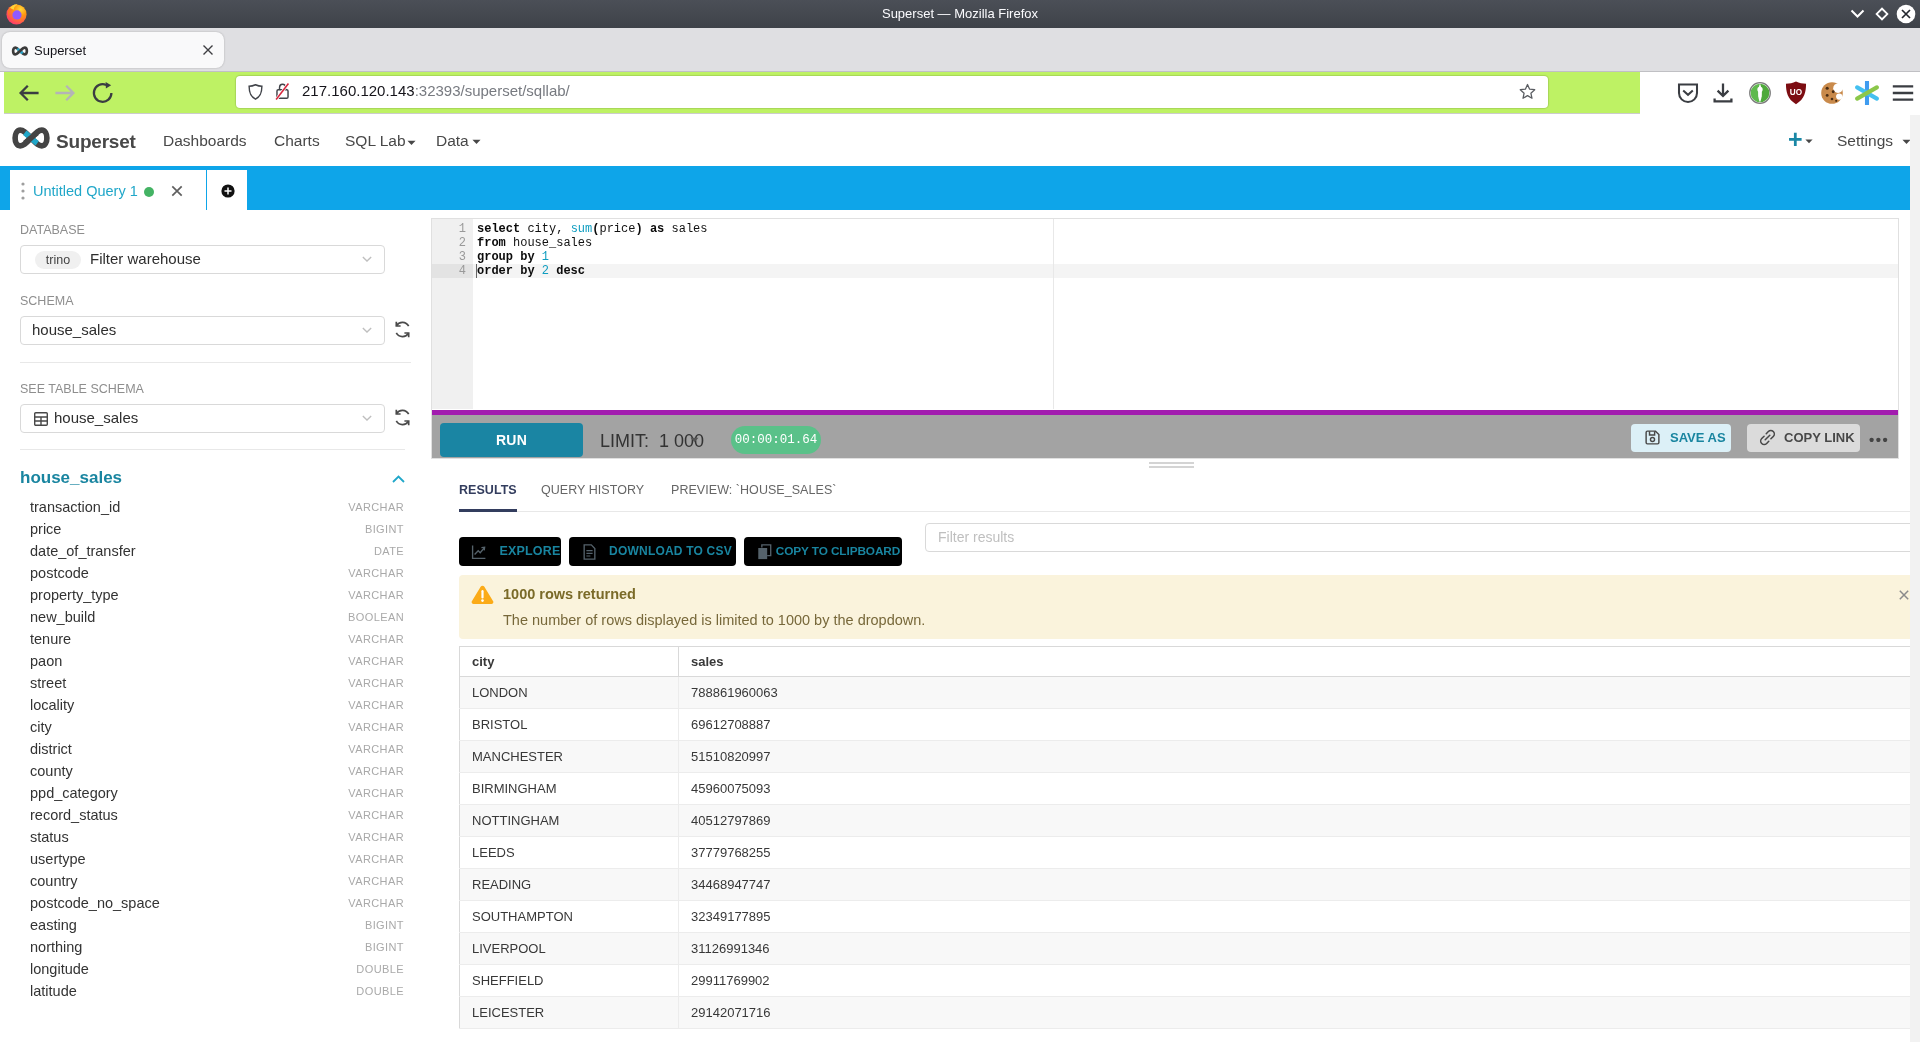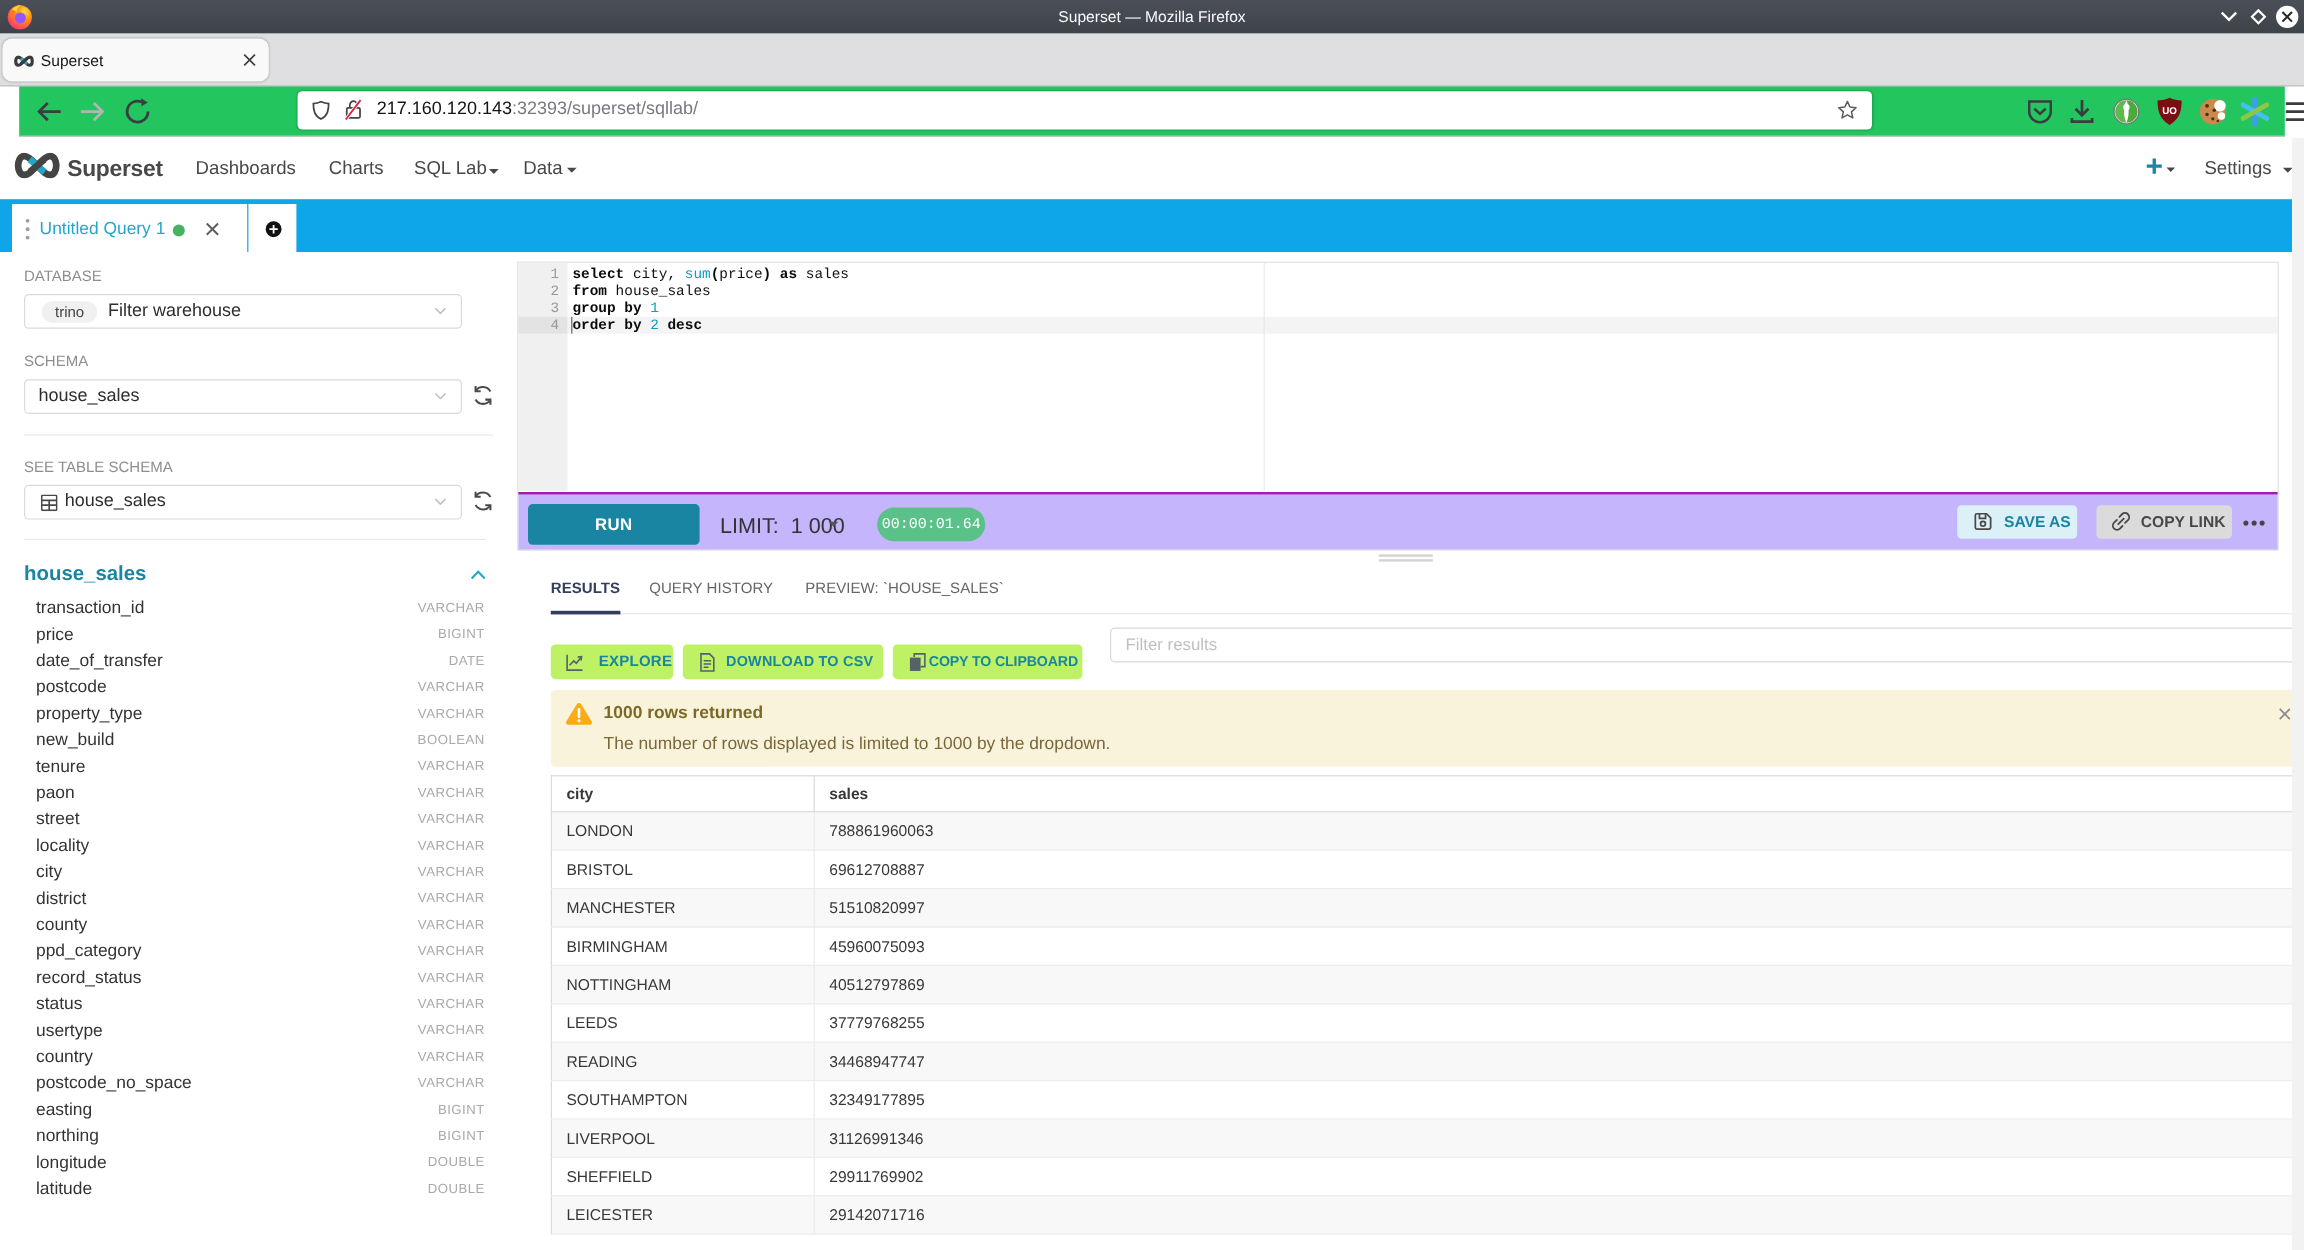--- a/index.html
+++ b/index.html
@@ -7,21 +7,21 @@
 body { font-family:"Liberation Sans", sans-serif; background:#fff; position:relative; }
 .abs { position:absolute; }
 
 
 #titlebar { left:0; top:0; width:1920px; height:28px;
   background:linear-gradient(#4b4f57,#3e4249); }
 #titletext { width:100%; top:6px; text-align:center; color:#fbfbfe; font-size:13px; }
 #tabbar { left:0; top:28px; width:1920px; height:44px; background:#dfdfe2; border-bottom:1px solid #c0c0c4; }
 #tab1 { left:2px; top:4px; width:222px; height:36px; background:#f9f9fa; border-radius:8px;
   box-shadow:0 0 2px rgba(0,0,0,.25); }
-#navbar { left:16px; top:72px; width:1888px; height:42px; background:#22c55e; border-bottom:1px solid #ccc; }
+#navbar { left:4px; top:72px; width:1636px; height:42px; background:#bef264; border-bottom:1px solid #ccc; }
 #urlbox { left:232px; top:4px; width:1312px; height:32px; background:#fff; border-radius:4px; box-shadow:0 0 1px 1px rgba(0,0,0,.12); }
 .navicon { top:9px; width:24px; height:24px; color:#3a3d42; }
 
 
 #appheader { left:0; top:115px; width:1920px; height:51px; background:#fff; }
 .navitem { color:#484848; font-size:15.5px; top:17px; }
 #qtabstrip { left:0; top:166px; width:1920px; height:44px; background:#0ea5e9; }
 #qtab1 { left:10px; top:4px; width:196px; height:40px; background:#fff; }
 #qtab2 { left:207px; top:4px; width:40px; height:40px; background:#fff; }
 
@@ -35,33 +35,33 @@
 .coltype { font-size:11px; color:#a9a9a9; letter-spacing:0.4px; }
 
 
 #editorbox { left:431px; top:218px; width:1468px; height:241px; border:1px solid #e0e0e0; background:#fff; }
 #gutter { left:0; top:0; width:41px; height:190px; background:#f0f0f0; }
 .lnum { position:absolute; left:0; width:34px; text-align:right; color:#999; font-family:"Liberation Mono",monospace; font-size:12px; line-height:14px; }
 #ruler { left:621px; top:0; width:1px; height:190px; background:#e8e8e8; }
 .codeline { position:absolute; left:45px; line-height:14px; font-family:"Liberation Mono",monospace; font-size:12px; color:#111; white-space:pre; }
 .kw { font-weight:bold; color:#0b0b0b; }
 .fn { color:#0e9dc0; }
-#edtoolbar { left:0; top:191px; width:1466px; height:48px; border-top:2px solid #a21caf; background:#c4b5fd; }
+#edtoolbar { left:0; top:191px; width:1466px; height:48px; border-top:5px solid #a21caf; background:#a3a3a3; }
 #runbtn { left:8px; top:8px; width:143px; height:34px; background:#1a85a3; border-radius:4px;
   color:#fff; font-weight:bold; font-size:14px; text-align:center; line-height:34px; letter-spacing:.3px; }
 #timer { left:299px; top:11px; width:90px; height:28px; background:#5ac189; border-radius:14px; color:#fff;
   font-family:"Liberation Mono",monospace; font-size:12.5px; text-align:center; line-height:28px; }
 .tbtn { top:9px; height:28px; border-radius:4px; font-weight:bold; font-size:13px; line-height:28px; white-space:nowrap; }
 
 
 #south { left:431px; top:459px; width:1469px; height:583px; background:#fff;margin-left:28px; }
 .stab { position:absolute; top:24px; font-size:12.5px; letter-spacing:.05px; color:#666; }
 #stabline { left:0; top:52px; width:1469px; height:1px; background:#e8e8e8; }
-.bluebtn { position:absolute; top:78px; height:29px; white-space:nowrap; overflow:hidden; background:#bef264; border-radius:4px; color:#1985a0;
-  font-weight:bold; font-size:12.5px; line-height:29px; letter-spacing:.2px; }
+.bluebtn { position:absolute; top:78px; height:29px; white-space:nowrap; overflow:hidden; background:#000000; border-radius:4px; color:#1985a0;
+  font-weight:bold; font-size:12.5px; line-height:29px; letter-spacing:.2px;text-align:center; }
 #filterbox { left:466px; top:64px; width:1003px; height:29px; border:1px solid #d9d9d9; border-radius:4px;
   color:#bfbfbf; font-size:14px; line-height:27px; padding-left:12px; }
 #alert { left:0; top:116px; width:1469px; height:64px; background:#faf3dc; border-radius:4px; }
 #rtable { left:0; top:187px; width:1469px; border-collapse:collapse; font-size:13px; color:#383838; table-layout:fixed; }
 #rtable th { border:1px solid #d9d9d9; text-align:left; font-size:13px; height:30px; padding-left:12px; background:#fff; }
 #rtable td { height:32px; padding-left:12px; border-bottom:1px solid #ececec; }
 #rtable td:first-child { border-right:1px solid #ececec; border-left:1px solid #d9d9d9; }
 #rtable td:last-child { border-right:1px solid #d9d9d9; }
 #rtable tr.odd td { background:#f8f8f8; }
 #scrollbar { left:1910px; top:115px; width:10px; height:927px; background:#f2f2f2; }

